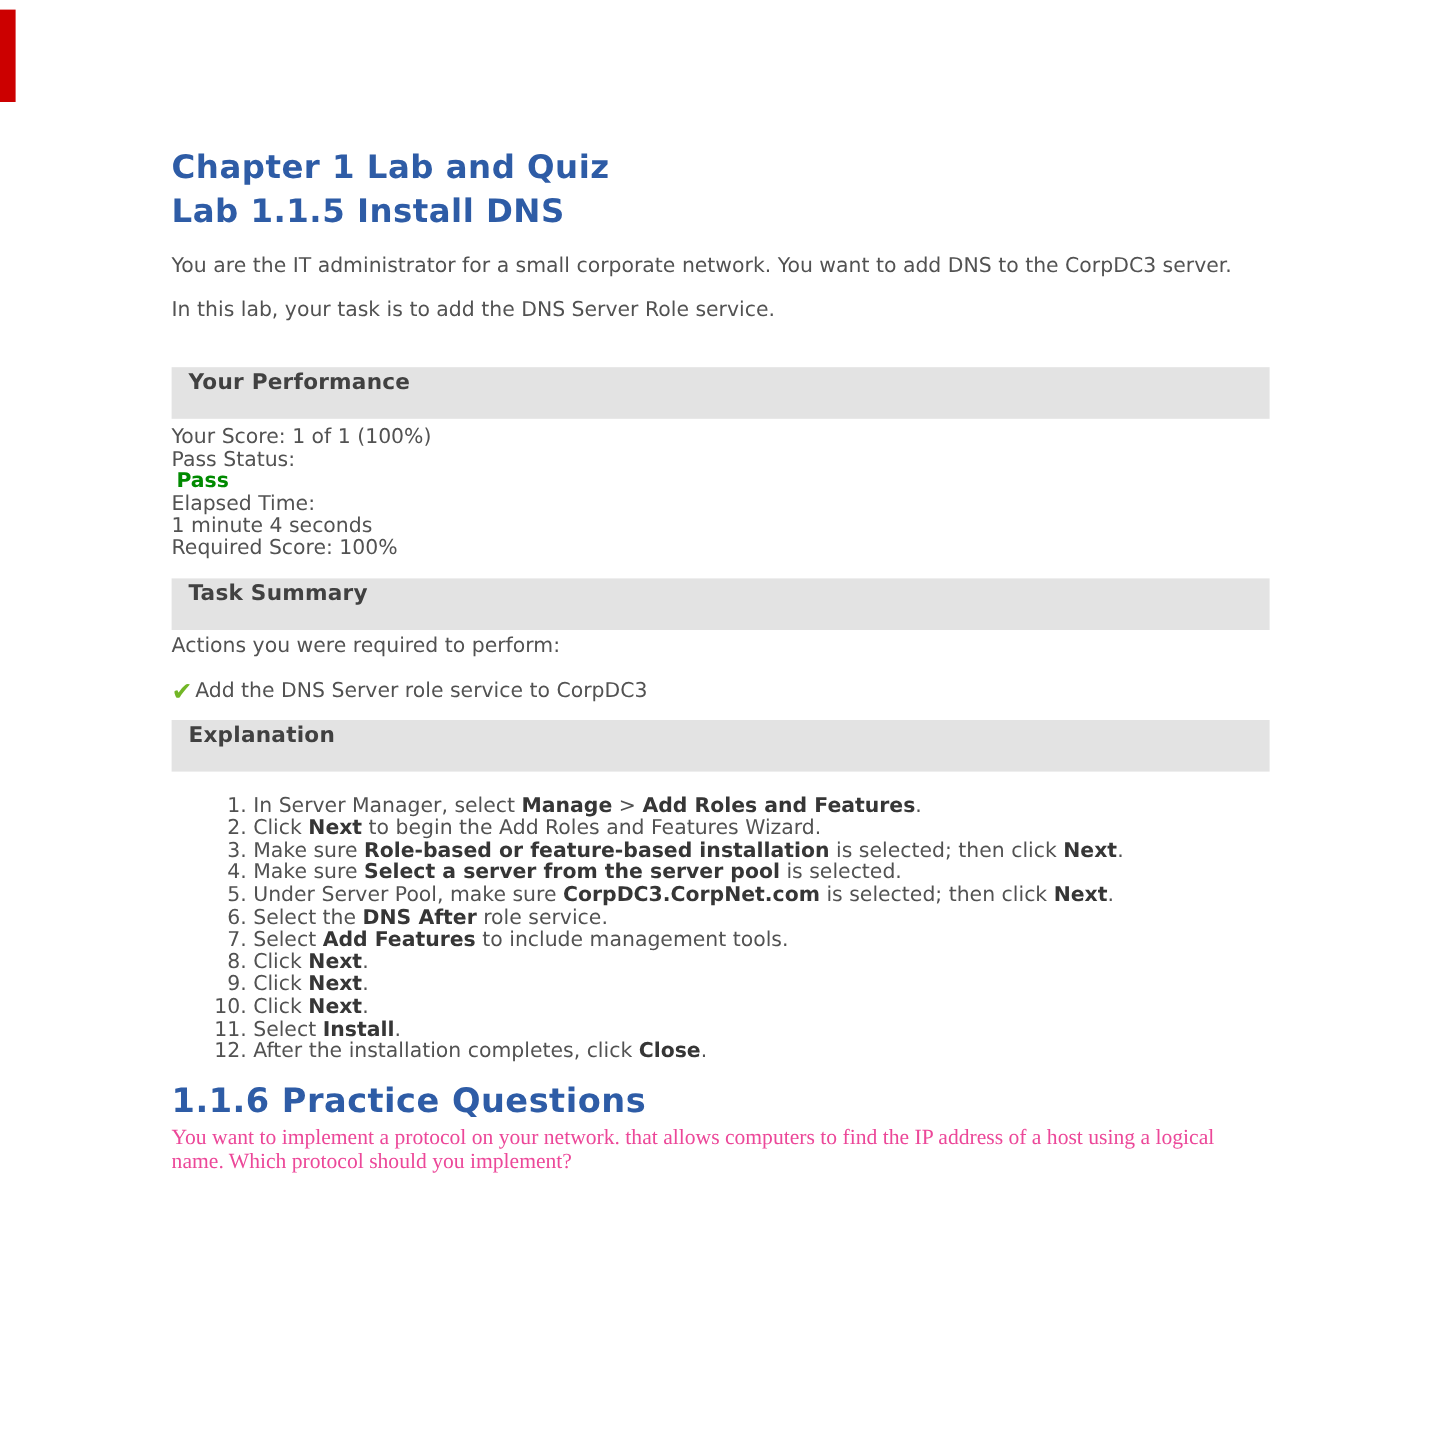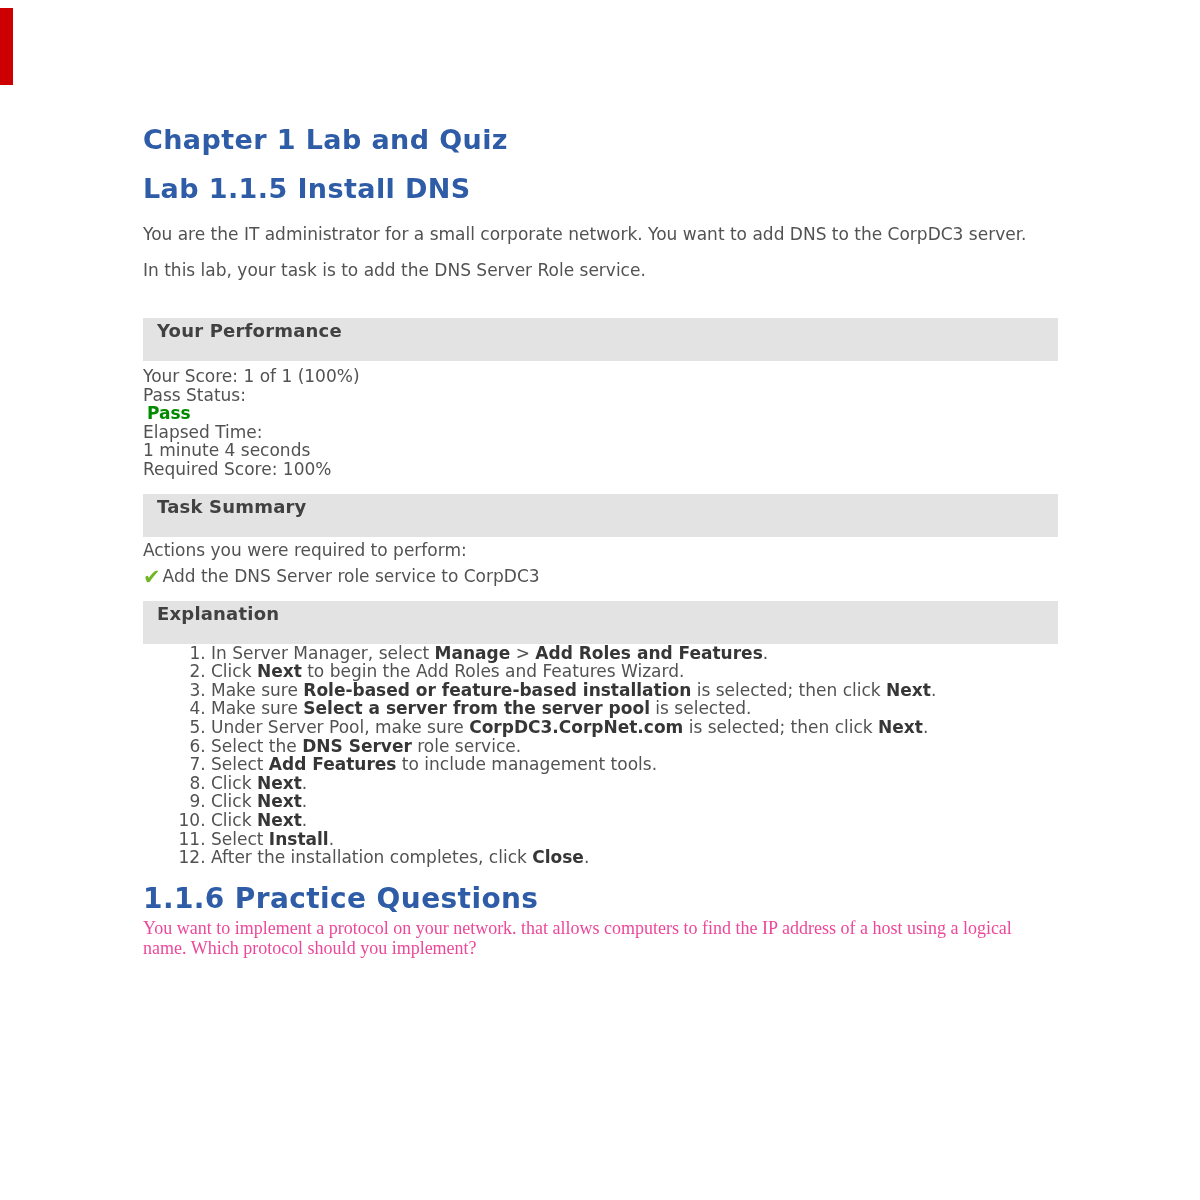--- a/index.html
+++ b/index.html
@@ -5,49 +5,49 @@
   * { margin:0; padding:0; box-sizing:border-box; }
   html,body { background:#ffffff; }
   body {
     width:1200px; height:1200px; position:relative; overflow:hidden;
     font-family:"DejaVu Sans","Liberation Sans",sans-serif;
   }
   .red-strip { position:absolute; left:0; top:8px; width:13px; height:77px; background:#cc0000; }
   .content { position:absolute; left:143px; top:126px; width:915px; }
 
   .h-blue { font-size:27px; font-weight:bold; color:#2e5ca6; letter-spacing:0.4px; line-height:28px; }
-  .lab-title { margin-top:21px; }
+  .lab-title { margin-top:9px; }
   .practice-title { margin-top:18px; font-size:28px; }
 
   .body-text { font-size:17px; color:#525252; }
   .scenario { margin-top:21px; line-height:21px; }
   .task-line { margin-top:15px; line-height:21px; }
 
   .bar {
     background:#e3e3e3; height:43px; line-height:26px; padding-left:14px;
     font-weight:bold; font-size:18px; color:#414141; letter-spacing:0.2px;
   }
   .bar-perf { margin-top:37px; }
   .bar-task { margin-top:15px; }
   .bar-expl { margin-top:14px; }
 
   .perf-block { margin-top:6px; line-height:18.6px; }
   .pass-value { color:#008a00; font-weight:bold; padding-left:4px; }
 
   .actions-intro { margin-top:4px; line-height:19px; }
-  .check-row { margin-top:6px; line-height:20px; }
+  .check-row { margin-top:18px; line-height:20px; }
   .check {
     color:#72b626; font-weight:bold; font-size:21px; line-height:20px;
     margin-right:2px; vertical-align:-2px; display:inline-block;
   }
 
   .complete-line { margin-top:6px; line-height:19px; }
 
   ol.steps {
-    padding-left:68px;
+    margin-top:20px; padding-left:68px;
     font-size:17px; line-height:18.6px; color:#525252;
   }
   ol.steps li { padding:0; }
   .b { font-weight:bold; color:#363636; }
 
   .question {
     margin-top:5px; font-family:"Liberation Serif","DejaVu Serif",serif;
     font-size:18px; line-height:20.5px; color:#ec4899; width:915px;
   }
 </style>
@@ -82,21 +82,21 @@
   </div>
 
   <div class="bar bar-expl">Explanation</div>
 
   <ol class="steps">
     <li><span>In Server Manager, select </span><span class="b">Manage</span><span> &gt; </span><span class="b">Add Roles and Features</span><span>.</span></li>
     <li><span>Click </span><span class="b">Next</span><span> to begin the Add Roles and Features Wizard.</span></li>
     <li><span>Make sure </span><span class="b">Role-based or feature-based installation</span><span> is selected; then click </span><span class="b">Next</span><span>.</span></li>
     <li><span>Make sure </span><span class="b">Select a server from the server pool</span><span> is selected.</span></li>
     <li><span>Under Server Pool, make sure </span><span class="b">CorpDC3.CorpNet.com</span><span> is selected; then click </span><span class="b">Next</span><span>.</span></li>
-    <li><span>Select the </span><span class="b">DNS Server</span><span> role service.</span></li>
+    <li><span>Select the </span><span class="b">DNS After</span><span> role service.</span></li>
     <li><span>Select </span><span class="b">Add Features</span><span> to include management tools.</span></li>
     <li><span>Click </span><span class="b">Next</span><span>.</span></li>
     <li><span>Click </span><span class="b">Next</span><span>.</span></li>
     <li><span>Click </span><span class="b">Next</span><span>.</span></li>
     <li><span>Select </span><span class="b">Install</span><span>.</span></li>
     <li><span>After the installation completes, click </span><span class="b">Close</span><span>.</span></li>
   </ol>
 
   <div class="h-blue practice-title">1.1.6 Practice Questions</div>
   <p class="question">You want to implement a protocol on your network. that allows computers to find the IP address of a host using a logical name. Which protocol should you implement?</p>

